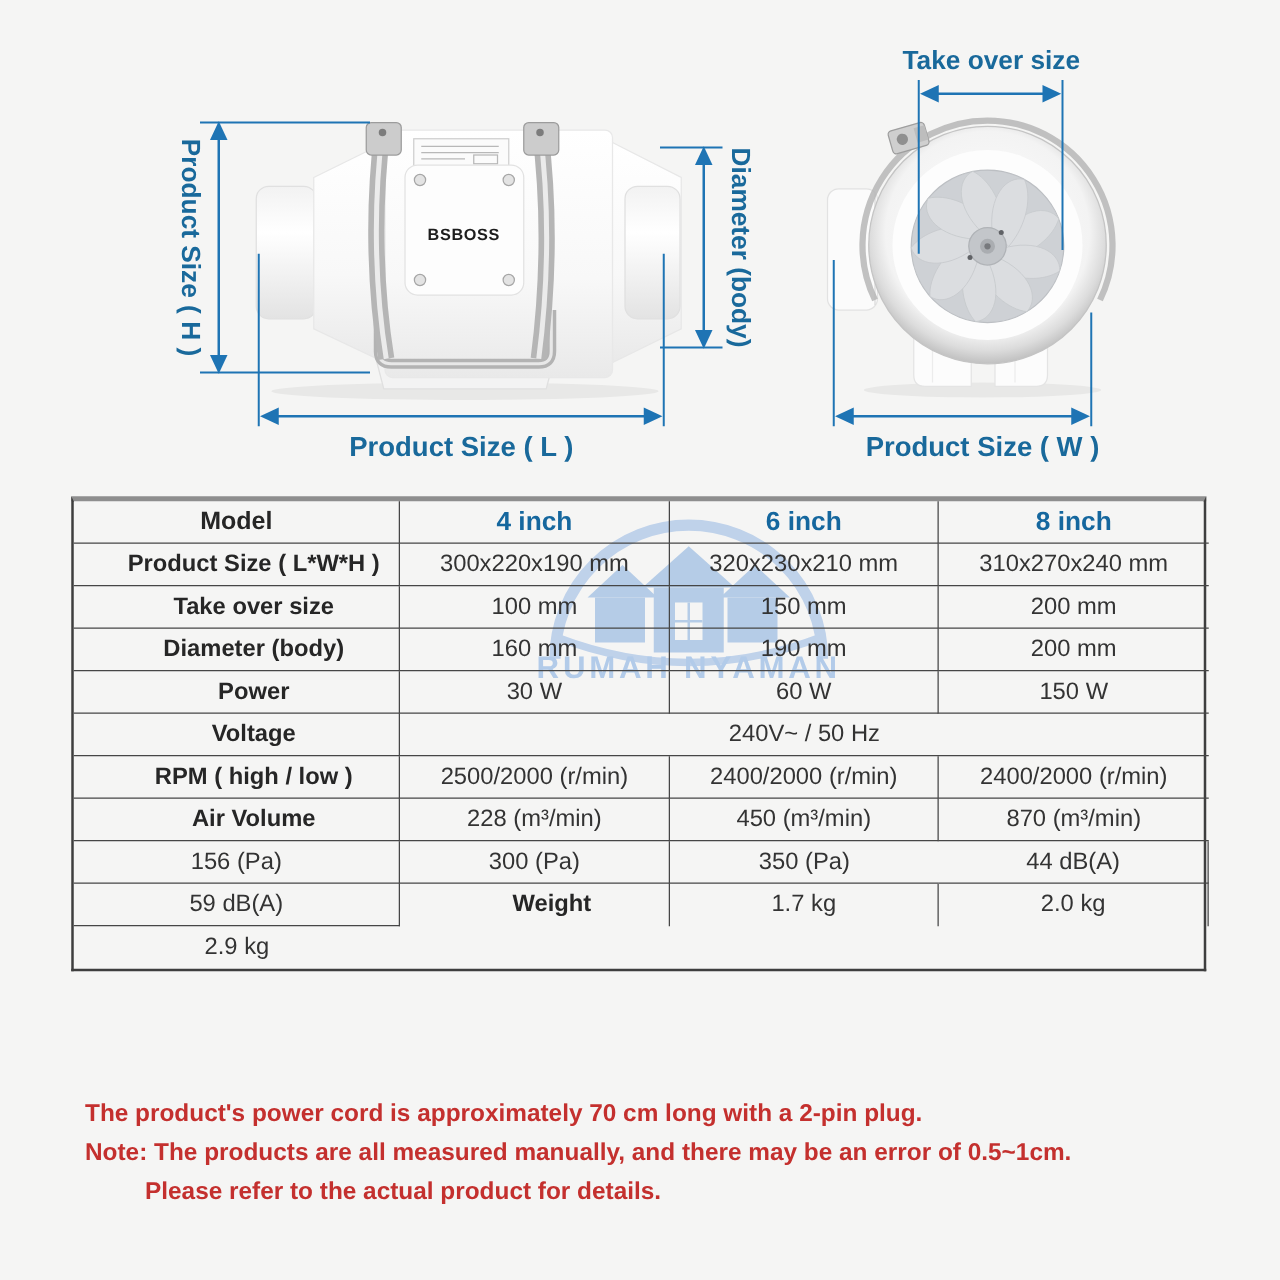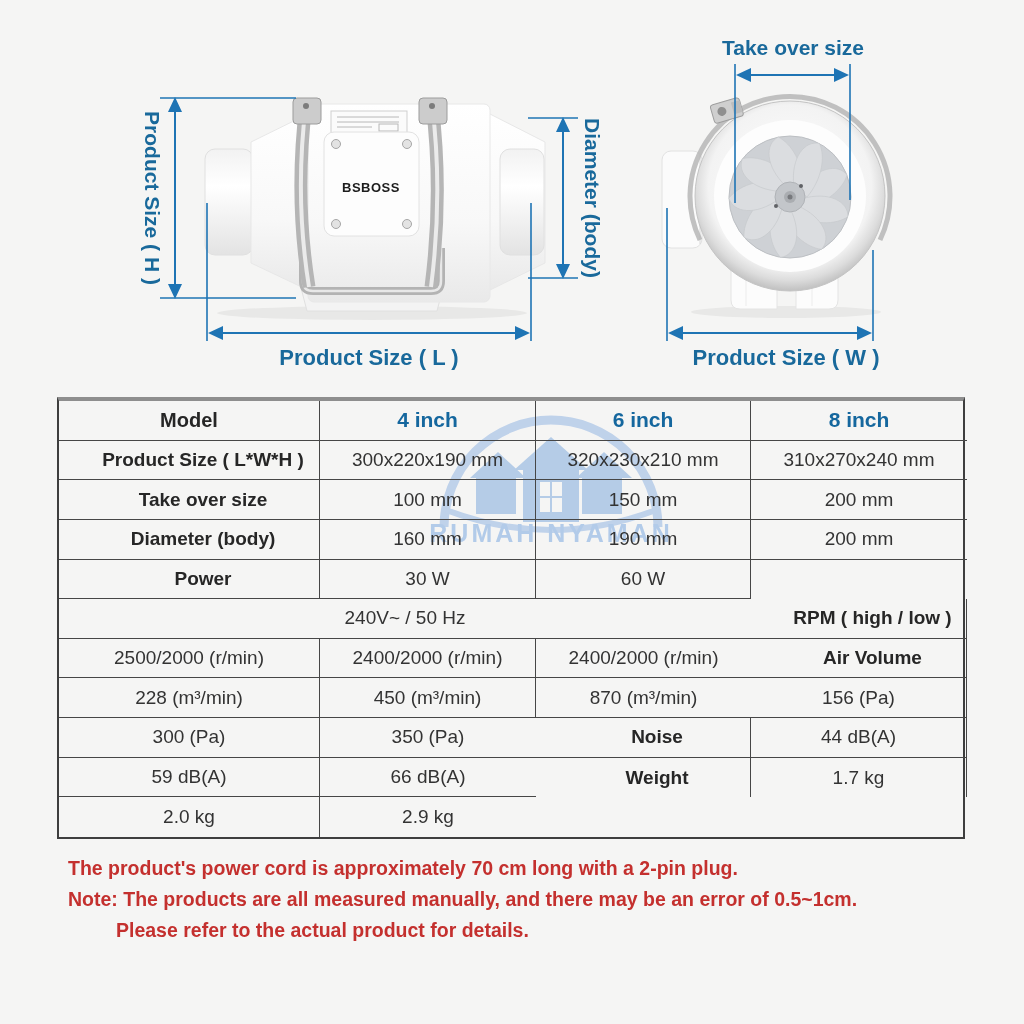--- a/index.html
+++ b/index.html
@@ -7,36 +7,36 @@
         font-family:"Liberation Sans",sans-serif;}
   svg text{font-family:"Liberation Sans",sans-serif;}
   .dim-label{font-size:21px;font-weight:700;fill:#19699b;}
   .dim-label-lg{font-size:22px;font-weight:700;fill:#19699b;}
   .logo-text{font-size:13px;font-weight:700;fill:#1d1d1d;letter-spacing:.5px;}
   .wm-text{font-size:25px;font-weight:700;fill:#a7c4e8;letter-spacing:3px;}
 
   .diagram-svg{position:absolute;left:0;top:0;z-index:0;}
   .watermark-svg{position:absolute;left:0;top:380px;z-index:1;opacity:.85;pointer-events:none;}
 
-  .spec-table{position:absolute;left:57px;top:397px;width:908px;height:442px;z-index:2;
+  .spec-table{position:absolute;left:57px;top:397px;width:908px;height:380px;z-index:2;
               display:grid;grid-template-columns:261px 216px 215px 216px;
               grid-template-rows:repeat(11,1fr);
               border:2px solid #3e3e3e;border-top:4px solid #8e8e8e;box-sizing:border-box;
               color:#333;}
   .cell{display:flex;align-items:center;justify-content:center;
         border-right:1px solid #464646;border-bottom:1px solid #464646;
         font-size:19px;background:transparent;}
   .cell.lc{border-right:none;}
   .cell.lr{border-bottom:none;}
   .cell.rowlabel{font-weight:700;color:#262626;font-size:19px;padding-left:28px;}
   .cell.headmodel{font-weight:700;color:#262626;font-size:20px;}
   .cell.headinch{font-weight:700;color:#15679e;font-size:21px;}
   .cell.span3{grid-column:span 3;text-align:right;}
 
-  .notes{position:absolute;left:68px;top:853px;z-index:2;color:#c4302e;
+  .notes{position:absolute;left:68px;top:876px;z-index:2;color:#c4302e;
          font-size:19.5px;font-weight:700;line-height:31px;}
   .notes .indent{margin-left:48px;}
 </style>
 </head>
 <body>
 
 <div class="page">
 
   <svg class="diagram-svg" width="1024" height="392" viewBox="0 0 1024 392">
     <defs>
@@ -207,41 +207,41 @@
     <div class="cell lc">200 mm</div>
 
     <div class="cell rowlabel">Diameter (body)</div>
     <div class="cell">160 mm</div>
     <div class="cell">190 mm</div>
     <div class="cell lc">200 mm</div>
 
     <div class="cell rowlabel">Power</div>
     <div class="cell">30 W</div>
     <div class="cell">60 W</div>
-
+    <div class="cell lc">150 W</div>
+
+    <div class="cell rowlabel">Voltage</div>
     <div class="cell lc span3">240V~ / 50 Hz</div>
 
     <div class="cell rowlabel">RPM ( high / low )</div>
     <div class="cell">2500/2000 (r/min)</div>
     <div class="cell">2400/2000 (r/min)</div>
     <div class="cell lc">2400/2000 (r/min)</div>
 
     <div class="cell rowlabel">Air Volume</div>
     <div class="cell">228 (m³/min)</div>
     <div class="cell">450 (m³/min)</div>
     <div class="cell lc">870 (m³/min)</div>
 
     <div class="cell">156 (Pa)</div>
     <div class="cell">300 (Pa)</div>
     <div class="cell lc">350 (Pa)</div>
 
-    <div class="cell rowlabel">Noise</div>
     <div class="cell">44 dB(A)</div>
     <div class="cell">59 dB(A)</div>
-    <div class="cell lc">66 dB(A)</div>
 
     <div class="cell rowlabel lr">Weight</div>
     <div class="cell lr">1.7 kg</div>
     <div class="cell lr">2.0 kg</div>
     <div class="cell lc lr">2.9 kg</div>
   </div>
 
   <div class="notes">
     <div>The product's power cord is approximately 70 cm long with a 2-pin plug.</div>
     <div>Note: The products are all measured manually, and there may be an error of 0.5~1cm.</div>

